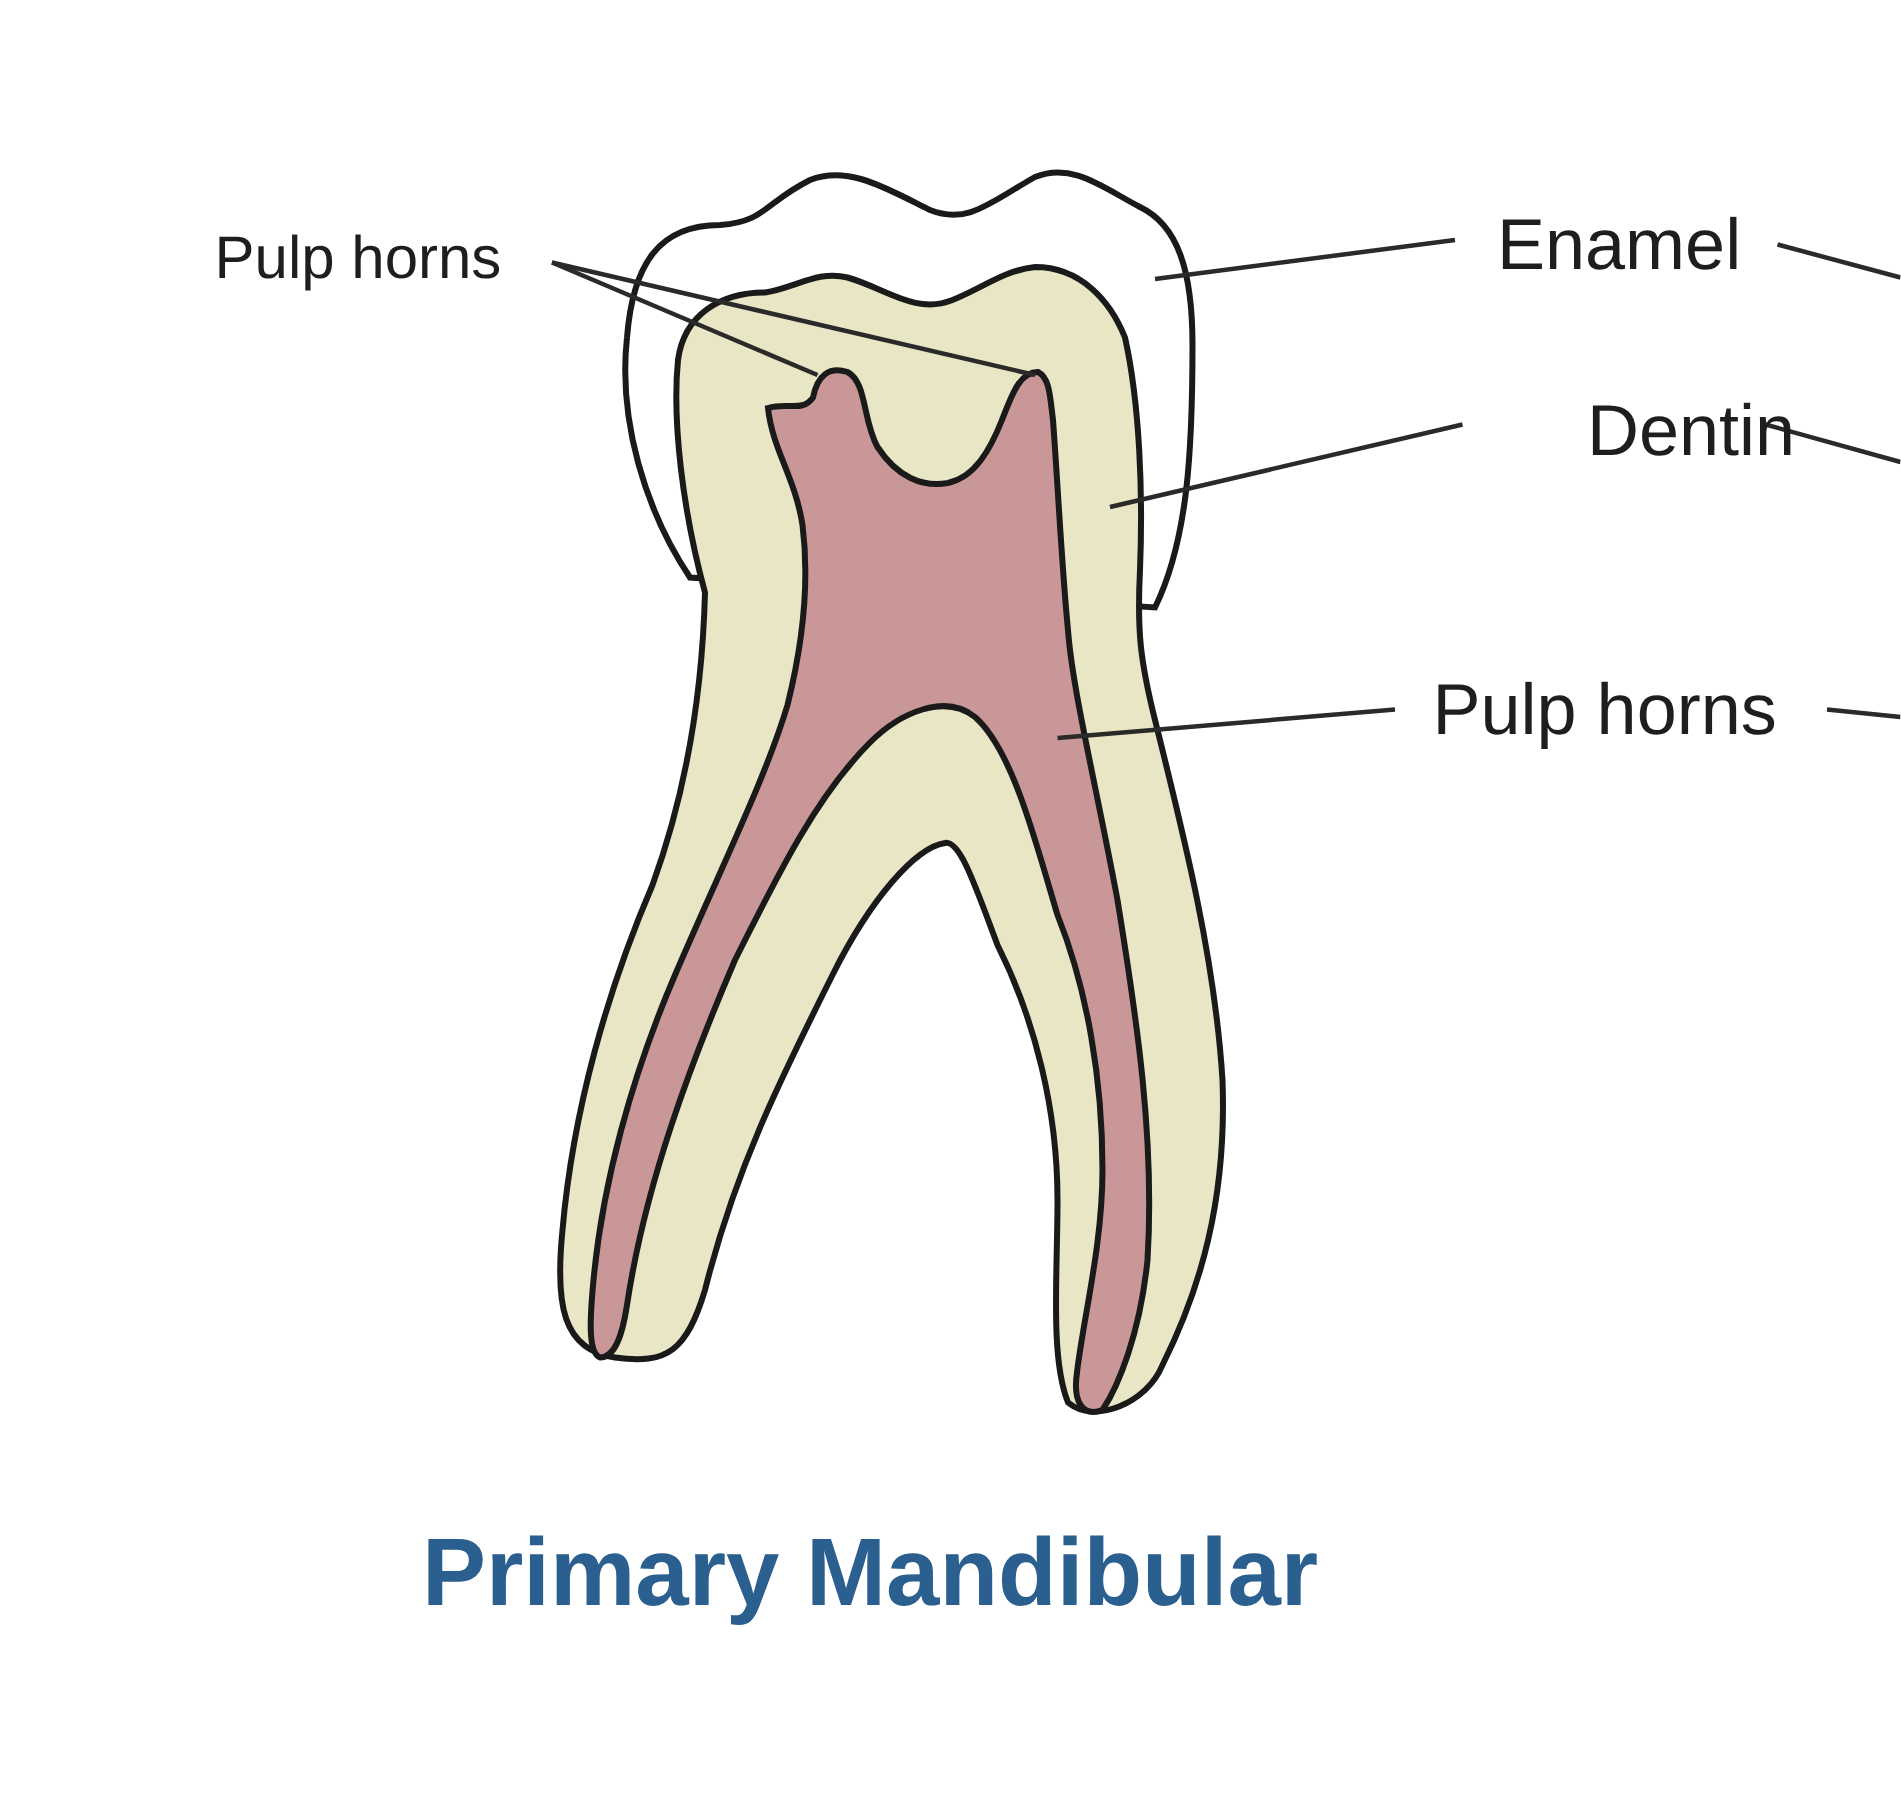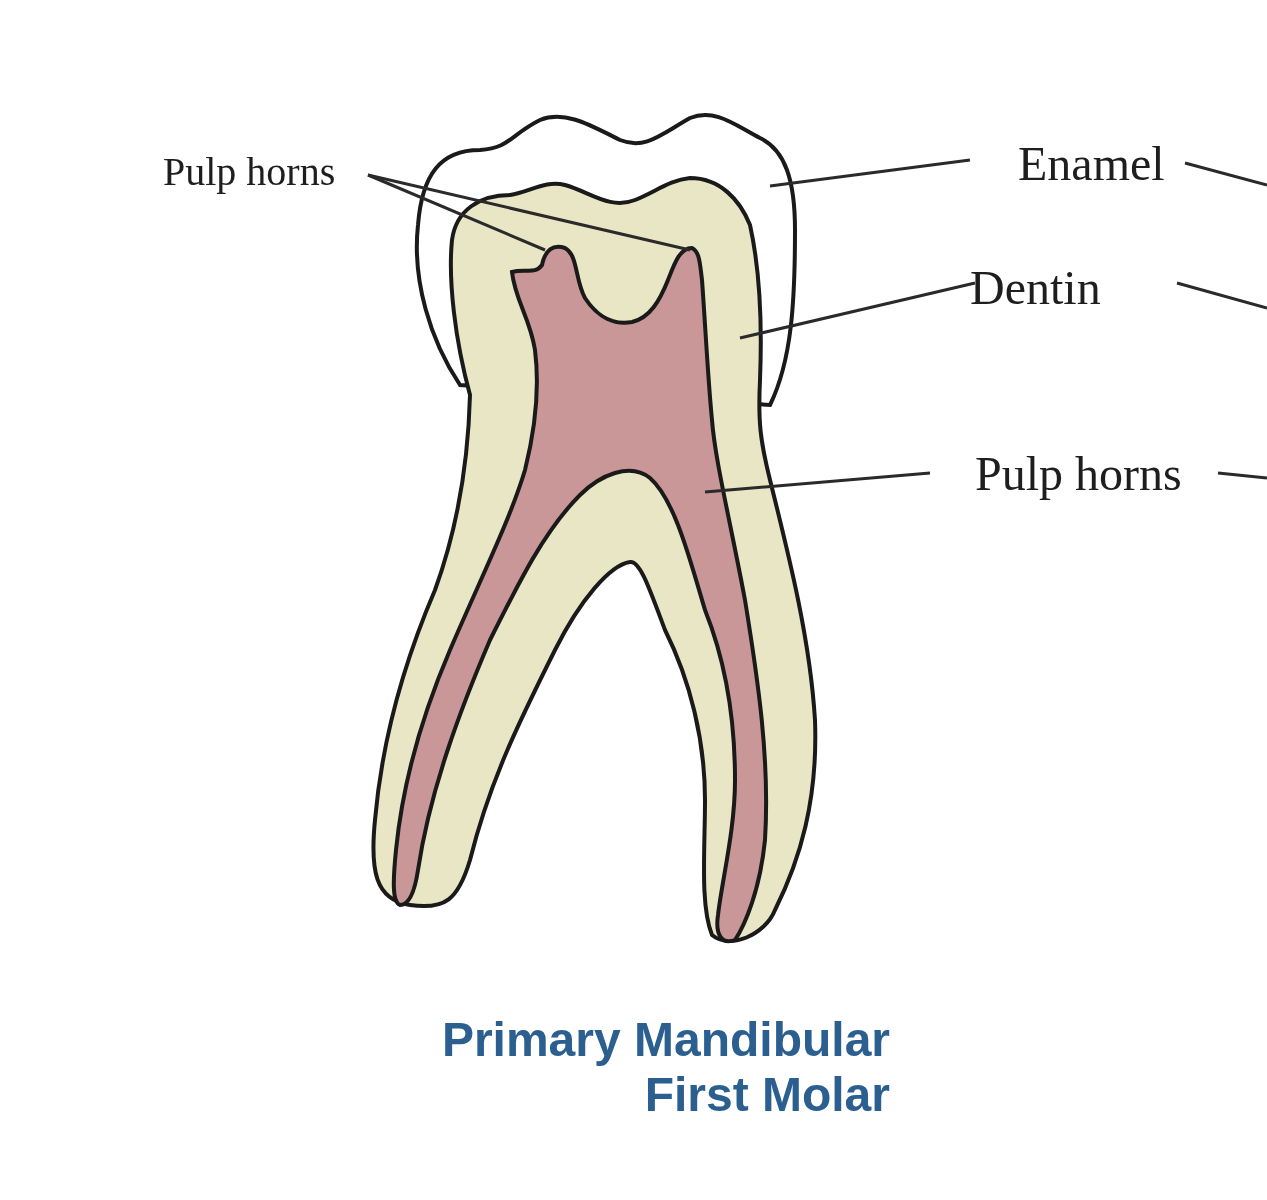--- a/index.html
+++ b/index.html
@@ -1,23 +1,23 @@
 <!DOCTYPE html>
 <html><head>
 <meta charset="utf-8">
 <style>
   html, body { margin:0; padding:0; background:#ffffff; }
   body { width:1267px; height:1200px; position:relative; overflow:hidden; font-family:"Liberation Sans", sans-serif; }
   .diagram { position:absolute; left:0; top:0; width:1267px; height:1200px; }
-  .label { position:absolute; color:#1e1e1e; font-family:Liberation Serif, serif; white-space:nowrap; line-height:1;margin-left:20px; }
+  .label { position:absolute; color:#1e1e1e; font-family:Liberation Sans, sans-serif; white-space:nowrap; line-height:1; }
   .lbl-horns { left:143px; top:152px; font-size:40px; }
   .lbl-enamel { left:998px; top:140px; font-size:48px; }
-  .lbl-dentin { left:950px; top:264px; font-size:48px; }
+  .lbl-dentin { left:1058px; top:264px; font-size:48px; }
   .lbl-pulp { left:955px; top:450px; font-size:48px; }
-  .caption { position:absolute; left:270px; width:620px; text-align:right; color:#2a5f8f; font-weight:bold; font-size:48px; line-height:1.15; top:1012px; }
+  .caption { position:absolute; left:270px; width:620px; text-align:center; color:#2a5f8f; font-weight:bold; font-size:64px; line-height:1.15; top:1012px; }
 </style>
 </head>
 <body>
 
 <svg class="diagram" viewBox="0 0 1267 1200" xmlns="http://www.w3.org/2000/svg">
 
   <path d="M460,385 C430,340 412,280 418,225 C422,175 440,150 480,150 C510,148 510,135 540,120 C565,110 590,125 620,140 C645,150 660,135 690,118 C715,108 735,125 760,138 C785,150 795,180 795,230 C795,300 792,360 770,405 Z" fill="#ffffff" stroke="#1a1a1a" stroke-width="4"></path>
 
   <path d="M470,395 C455,340 448,280 452,240 C456,210 480,195 510,195 C530,192 545,180 565,185 C590,192 610,210 635,200 C655,192 670,180 690,178 C720,178 740,200 750,225 C760,270 762,330 760,380 C758,420 760,440 770,480 C790,560 810,640 815,720 C818,800 800,860 775,910 C765,935 730,950 712,935 C700,905 705,850 705,800 C705,740 690,680 665,630 C650,590 640,560 630,562 C610,565 580,600 555,650 C520,720 490,780 470,860 C458,900 445,910 410,905 C375,900 370,870 375,820 C382,740 405,660 435,590 C455,535 468,470 470,395 Z" fill="#e8e6c4" stroke="#1a1a1a" stroke-width="4"></path>
 
@@ -35,14 +35,13 @@
   </g>
 </svg>
 
 <div class="label lbl-horns">Pulp horns</div>
 <div class="label lbl-enamel">Enamel</div>
 <div class="label lbl-dentin">Dentin</div>
 <div class="label lbl-pulp">Pulp horns</div>
 
 <div class="caption">
   <div>Primary Mandibular</div>
-  <div>First Molar</div>
 </div>
 
 </body></html>

